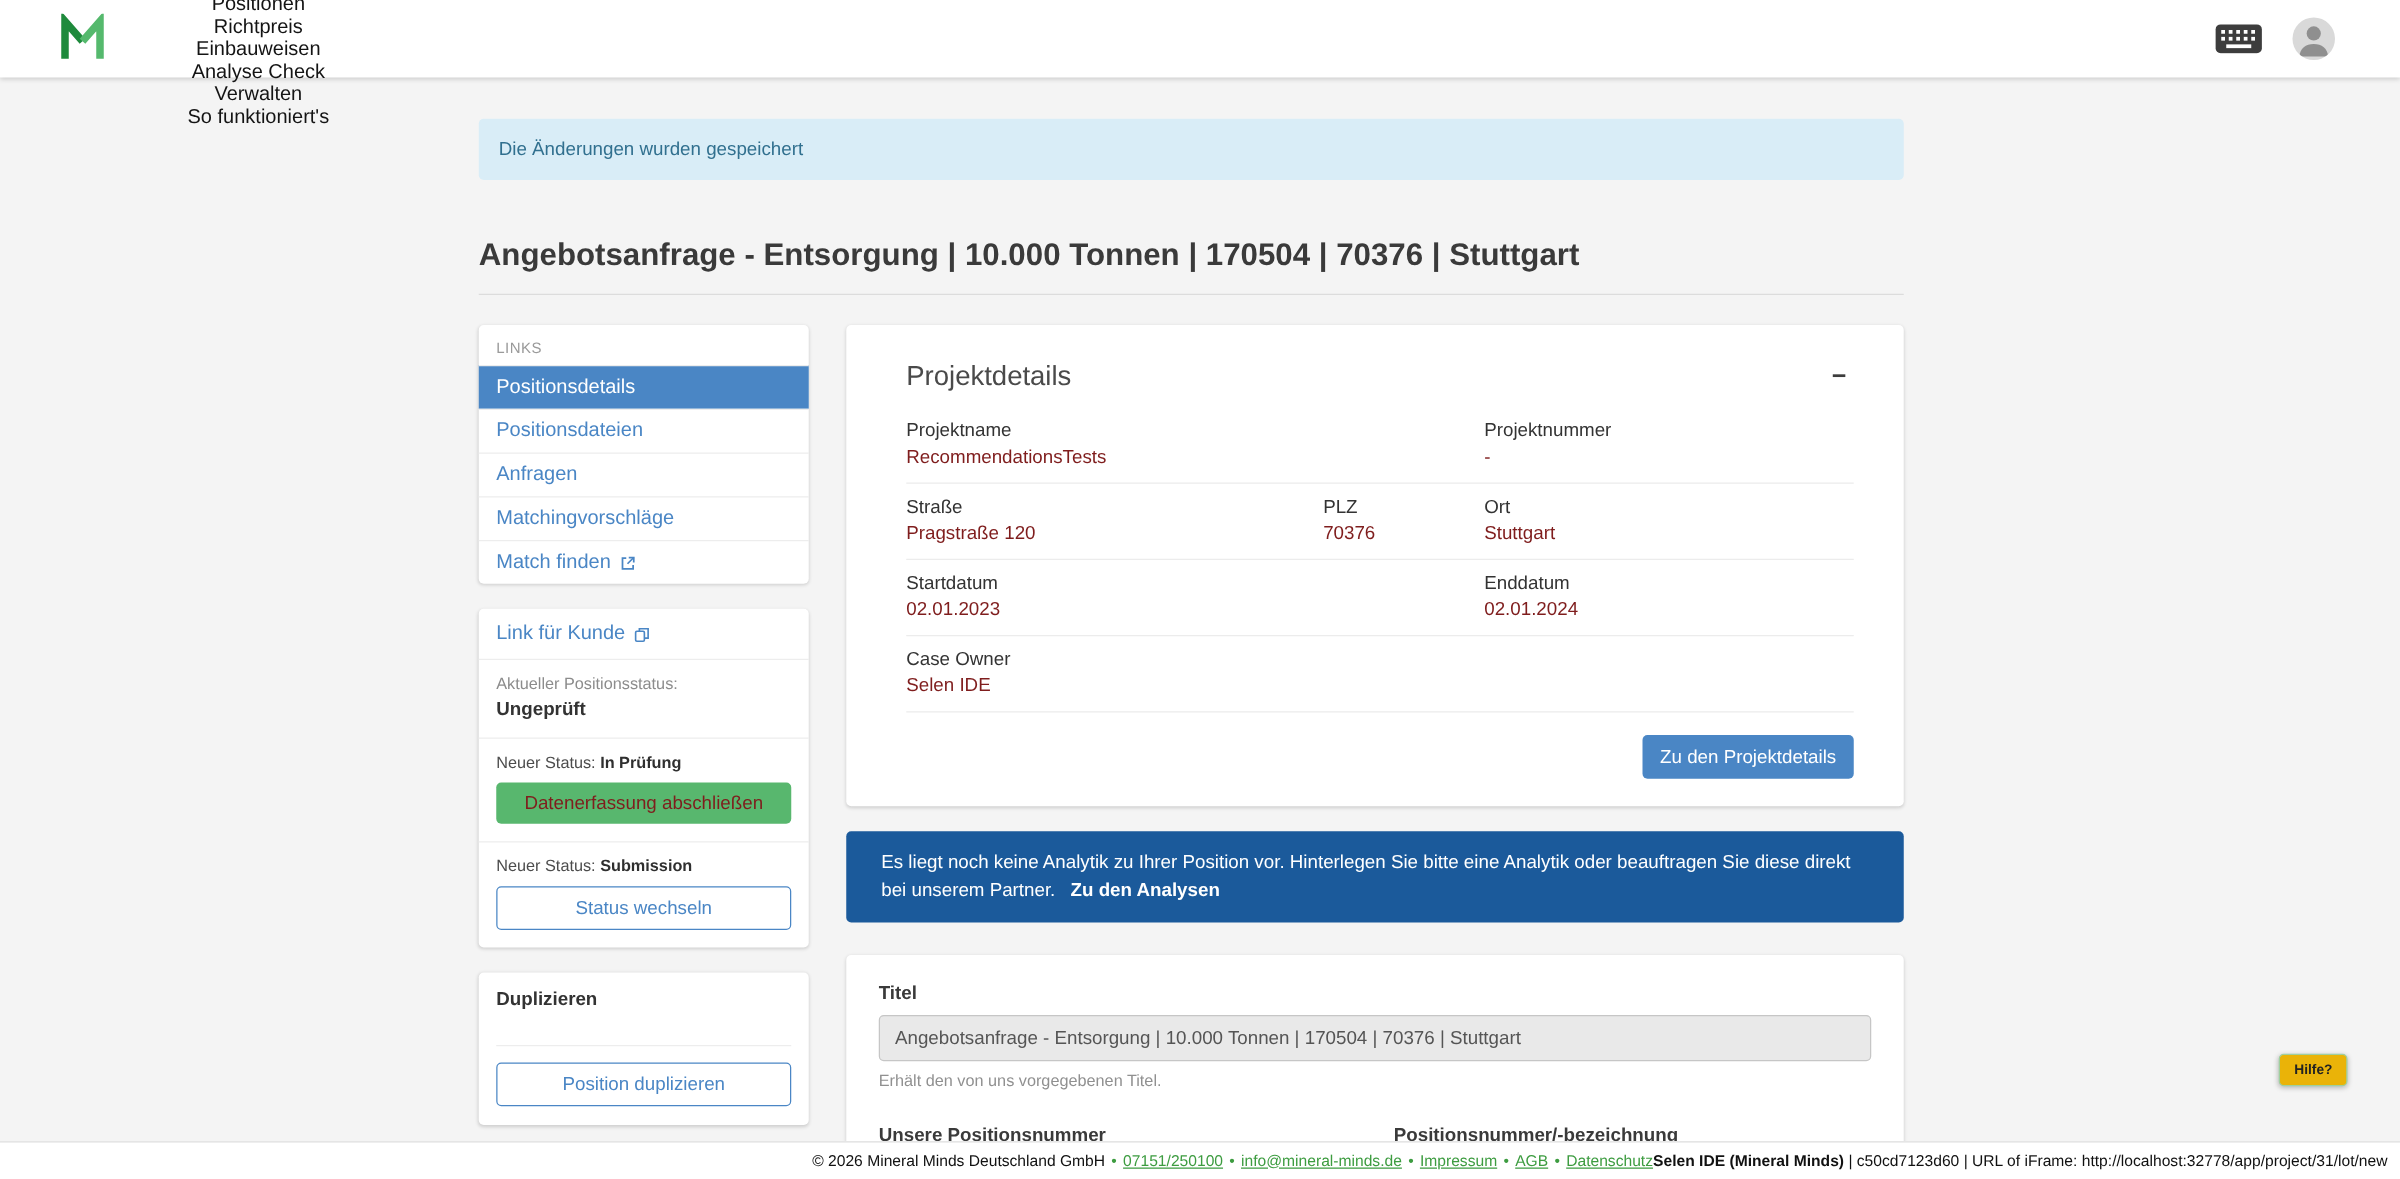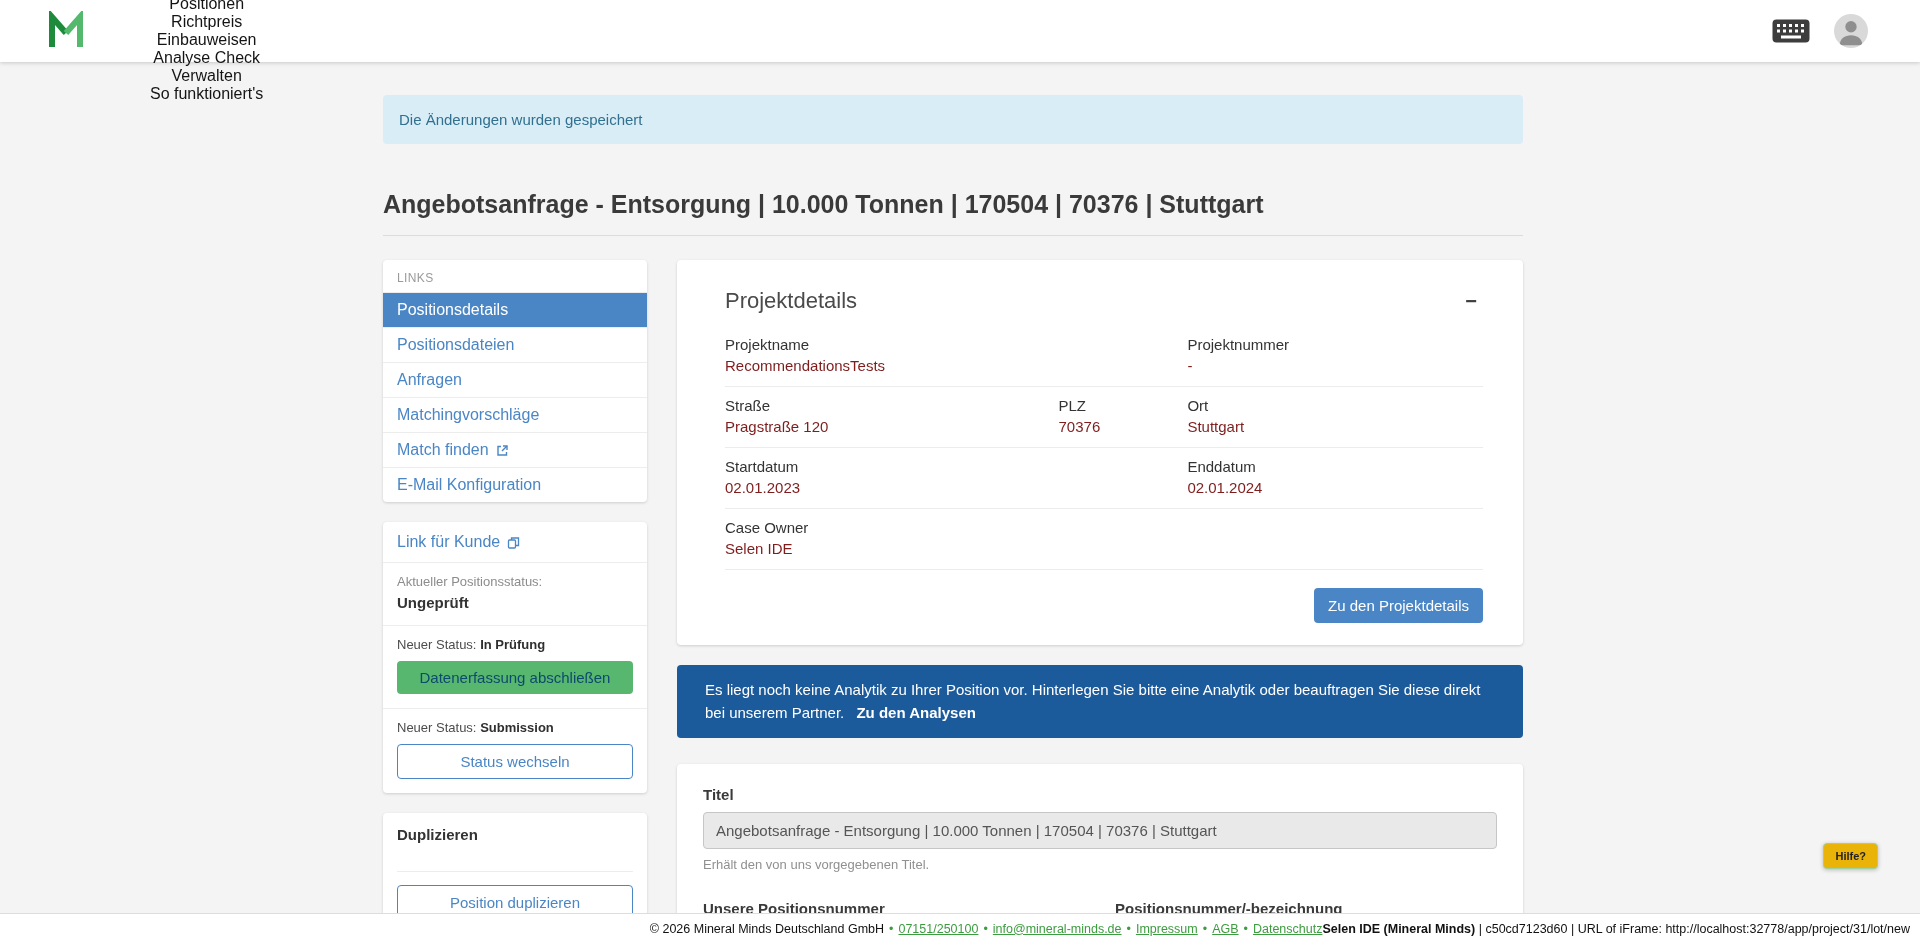--- a/index.html
+++ b/index.html
@@ -43,21 +43,21 @@
   .kunde-link{display:flex;align-items:center;gap:7px;padding:11px 14px;font-size:16px;
     color:var(--c-primary,#4a86c5);border-bottom:1px solid #ededed;cursor:pointer;}
   .sec{padding:11px 14px 14px;border-bottom:1px solid #ededed;}
   .sec.last{border-bottom:none;}
   .muted{font-size:13px;color:#8c8c8c;margin-bottom:5px;}
   .curr-status{font-size:15px;font-weight:700;color:#333;}
   .next-line{font-size:13px;color:#4c4c4c;margin-bottom:9px;}
   .next-line b{color:#2f2f2f;}
   .btn{display:block;width:100%;border-radius:4px;font-size:15px;padding:8px 10px;cursor:pointer;
     font-family:inherit;text-align:center;}
-  .btn-green{background:var(--c-green,#58b76e);color:#0c4a6e;border:none;}
+  .btn-green{background:var(--c-green,#58b76e);color:#7f1d1d;border:none;}
   .btn-outline-blue{background:#fff;color:var(--c-primary,#4a86c5);border:1px solid var(--c-primary,#4a86c5);}
   .simple-card{padding:13px 14px 15px;}
   .card-title{font-size:15px;font-weight:700;color:#333;padding-bottom:28px;border-bottom:1px solid #ededed;margin-bottom:13px;}
   
   .project-card{padding:28px 40px 22px 48px;}
   .proj-head{display:flex;justify-content:space-between;align-items:center;margin-bottom:12px;}
   .proj-head h2{font-size:22px;font-weight:400;color:#4a4a4a;margin:0;}
   .collapse-btn{border:none;background:none;cursor:pointer;padding:2px 6px;font-size:20px;
     font-weight:700;color:#3d3d3d;line-height:1;font-family:inherit;}
   .prow{display:flex;padding:10px 0 12px;border-bottom:1px solid #ececec;}
@@ -161,21 +161,20 @@
         <a class="side-item">
           <span>Match finden</span>
           <span class="ext-icon">
             <svg width="13" height="13" viewBox="0 0 13 13" fill="none" stroke="currentColor" stroke-width="1.4">
               <path d="M5 2.5 H2 V11 H10.5 V8"></path>
               <path d="M7 2 H11 V6"></path>
               <path d="M11 2 L6 7"></path>
             </svg>
           </span>
         </a>
-        <a class="side-item">E-Mail Konfiguration</a>
       </div>
 
       <div class="card">
         <a class="kunde-link">
           <span>Link für Kunde</span>
           <span style="display:inline-flex;">
             <svg width="13" height="13" viewBox="0 0 13 13" fill="none" stroke="currentColor" stroke-width="1.3">
               <rect x="1.5" y="4" width="7" height="8" rx="1"></rect>
               <path d="M4.5 4 V2 H11.5 V9.5 H9"></path>
             </svg>

